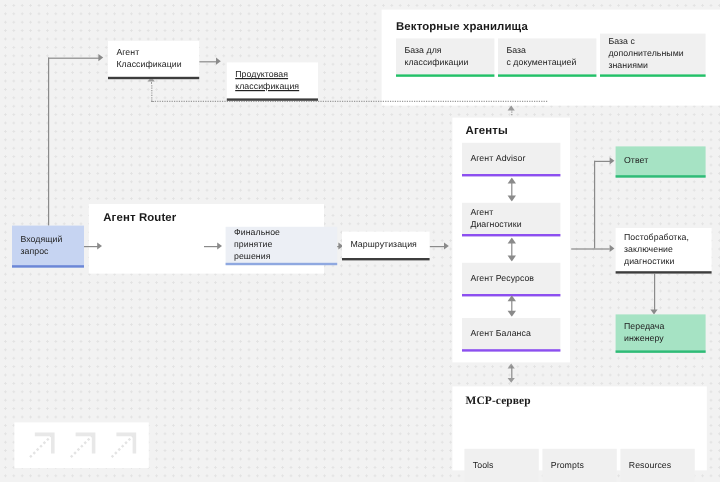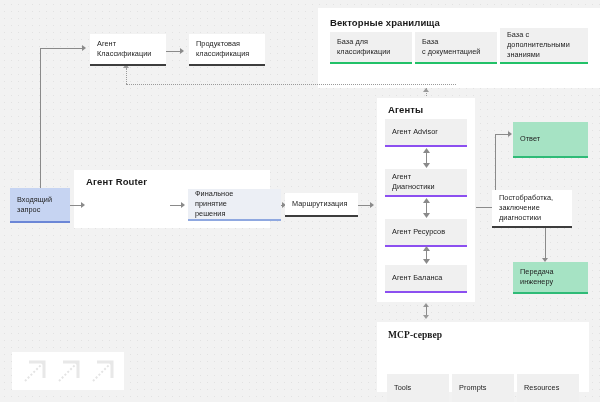--- a/index.html
+++ b/index.html
@@ -200,21 +200,21 @@
   <div class="panel-title" style="left:388px; top:330px;font-family:Liberation Serif, serif;">MCP-сервер</div>
 
   <div class="node n-blue" style="left:10px; top:188px; width:60px; height:35px;">
     <span>Входящий<br>запрос</span>
   </div>
 
   <div class="node n-white" style="left:90px; top:34px; width:76px; height:32px;">
     <span>Агент<br>Классификации</span>
   </div>
 
-  <div class="node n-white" style="left:189px; top:34px; width:76px; height:32px;">
+  <div class="node n-white" style="left:189px; top:52px; width:76px; height:32px;text-decoration:underline;">
     <span>Продуктовая<br>классификация</span>
   </div>
 
   <div class="node n-greyblue" style="left:188px; top:189px; width:93px; height:32px;">
     <span>Финальное<br>принятие<br>решения</span>
   </div>
 
   <div class="node n-white" style="left:285px; top:193px; width:73px; height:24px;">
     <span>Маршрутизация</span>
   </div>
@@ -251,25 +251,25 @@
     <path d="M4.5 2 V18" stroke="#8a8a8a" stroke-width="1" fill="none"></path>
     <path d="M4.5 0 L8 5 H1 Z" fill="#8a8a8a"></path>
     <path d="M4.5 20 L8 15 H1 Z" fill="#8a8a8a"></path>
   </svg>
   <svg class="biarrow" style="left:422px; top:246px;" height="18" viewBox="0 0 9 18">
     <path d="M4.5 2 V16" stroke="#8a8a8a" stroke-width="1" fill="none"></path>
     <path d="M4.5 0 L8 5 H1 Z" fill="#8a8a8a"></path>
     <path d="M4.5 18 L8 13 H1 Z" fill="#8a8a8a"></path>
   </svg>
 
-  <div class="node n-green" style="left:513px; top:122px; width:75px; height:36px;">
+  <div class="node n-green" style="left:513px; top:122px; width:75px; height:26px;">
     <span>Ответ</span>
   </div>
 
-  <div class="node n-white" style="left:492px; top:190px; width:80px; height:38px;">
+  <div class="node n-white" style="left:513px; top:190px; width:80px; height:38px;">
     <span>Постобработка,<br>заключение<br>диагностики</span>
   </div>
 
   <div class="node n-green" style="left:513px; top:262px; width:75px; height:32px;">
     <span>Передача<br>инженеру</span>
   </div>
 
   <div class="node n-mcp" style="left:387px; top:346px; width:62px; height:30px;">
     <span>Tools</span>
   </div>

